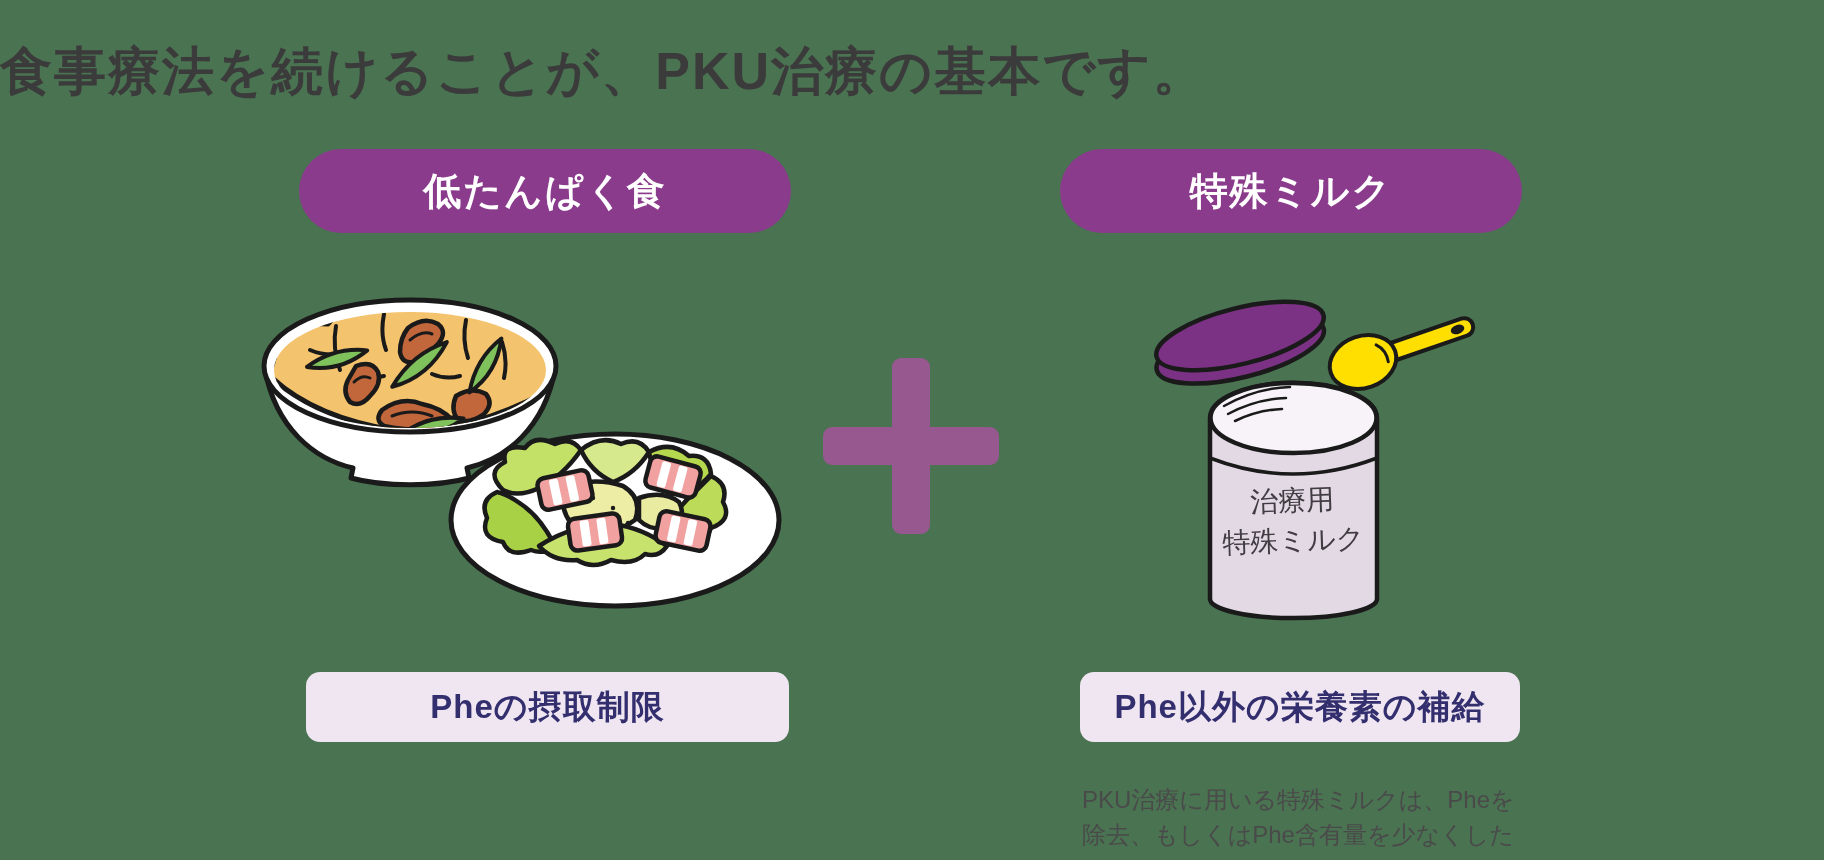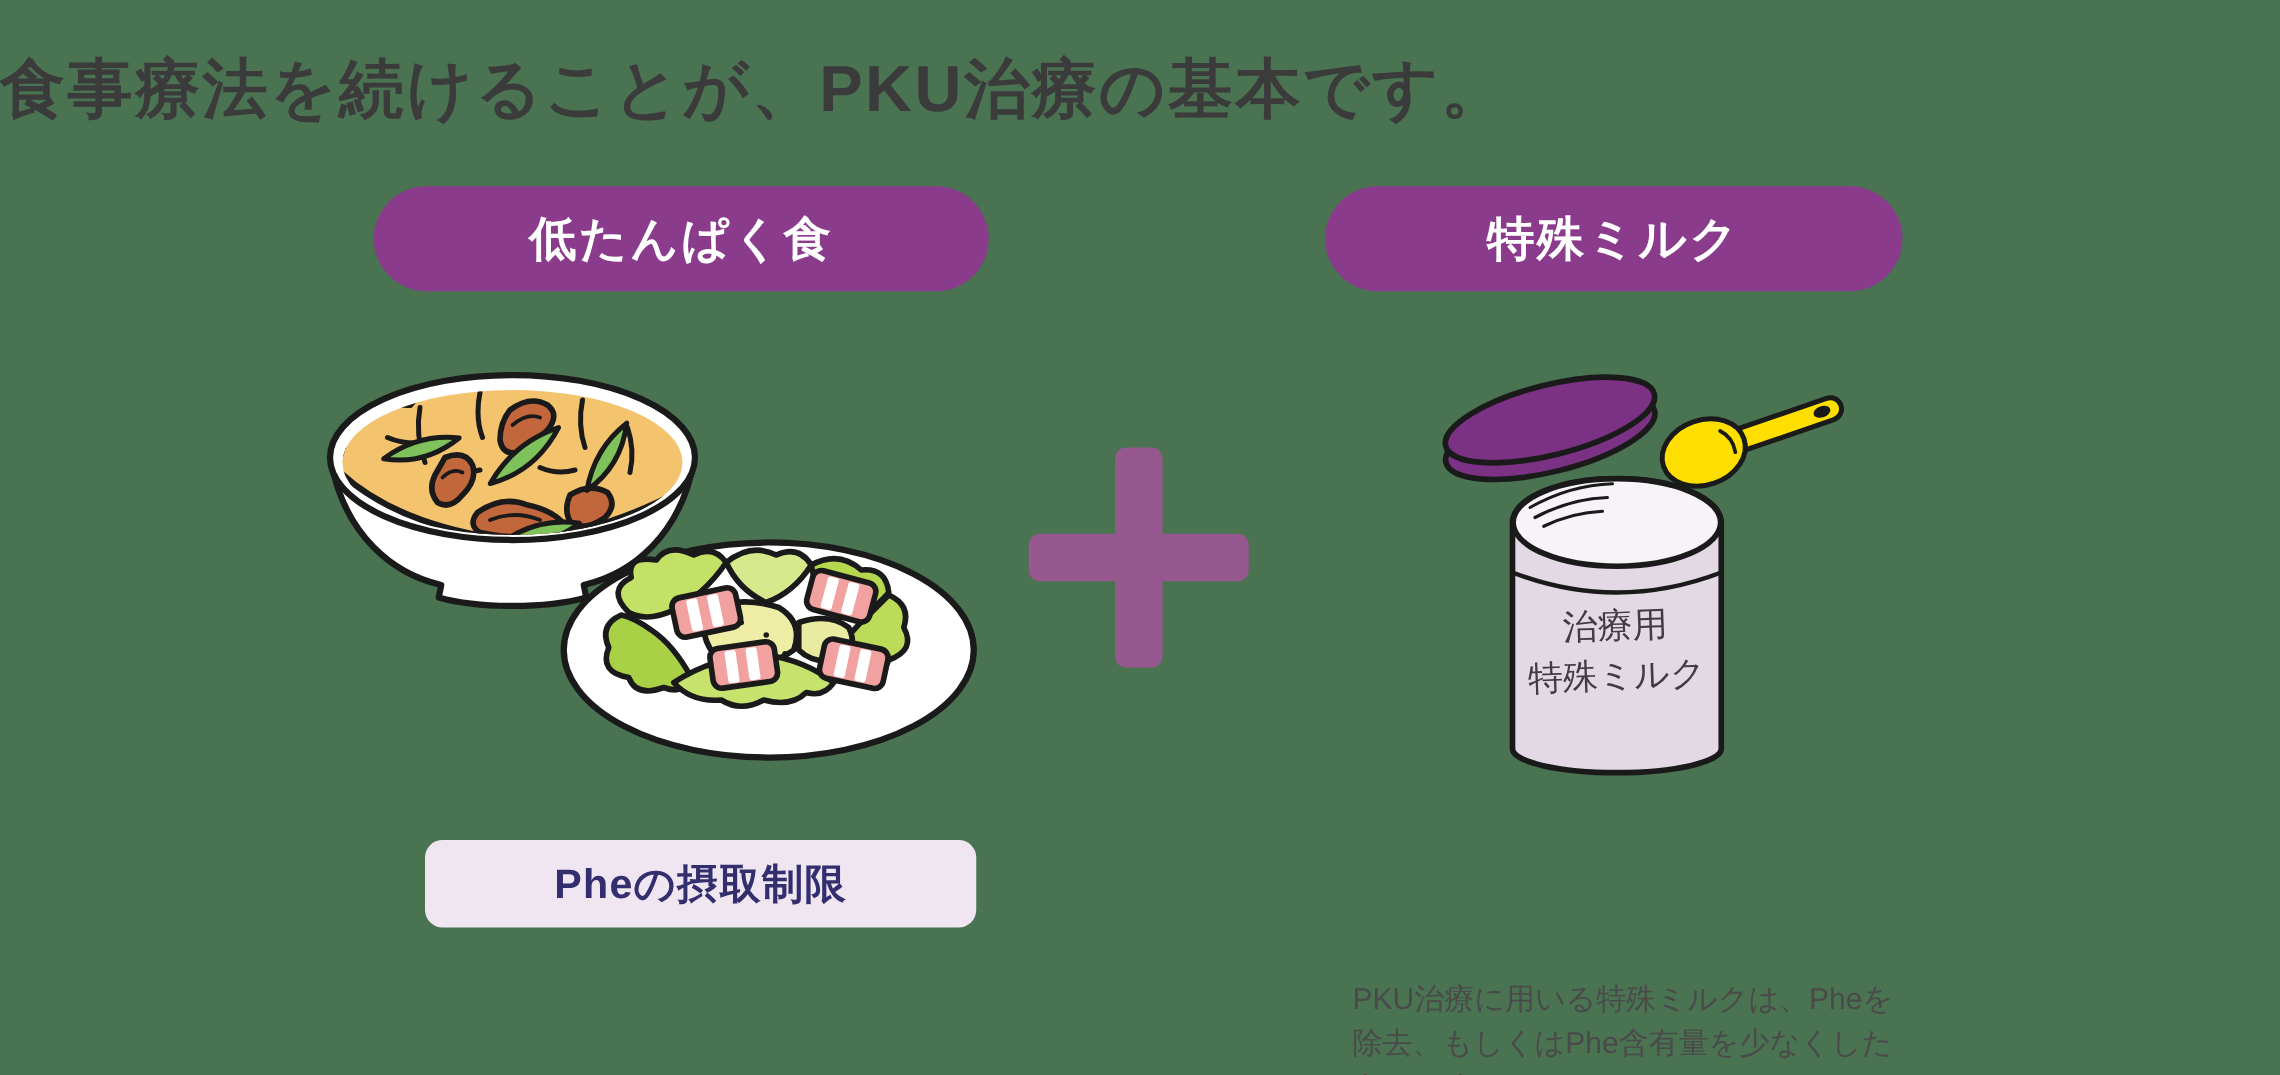--- a/index.html
+++ b/index.html
@@ -15,21 +15,21 @@
   .pill{position:absolute;top:149px;height:84px;border-radius:42px;
     background:var(--badge-purple);color:var(--pill-text-white);
     display:flex;align-items:center;justify-content:center;
     font-size:38px;font-weight:700;letter-spacing:2px;}
   .pill.left{left:299px;width:492px;}
   .pill.right{left:1060px;width:462px;}
   .label-box{position:absolute;top:672px;height:70px;border-radius:14px;
     background:var(--label-box-bg);color:var(--label-text-indigo);
     display:flex;align-items:center;justify-content:center;
     font-size:33px;font-weight:700;letter-spacing:1px;}
-  .label-box.left{left:340px;width:441px;text-align:center;}
+  .label-box.left{left:306px;width:483px;text-align:center;}
   .label-box.right{left:1080px;width:440px;}
   .desc{position:absolute;left:1082px;top:758px;width:446px;
     font-size:24px;line-height:35px;color:var(--description-gray);}
   .illu{position:absolute;}
   #plus-svg{left:821px;top:356px;}
   #stew-svg{left:256px;top:278px;}
   #salad-svg{left:443px;top:428px;}
   #can-svg{left:1140px;top:282px;}
 </style>
 </head>
@@ -171,16 +171,17 @@
       <path d="M 95,139 Q 118,128 142,127"></path>
     </g>
     <path d="M 70,176 Q 153,208 237,176" fill="none" stroke="#1A1A1A" stroke-width="3.5"></path>
     <g font-family="Liberation Sans, sans-serif" fill="#403C42" text-anchor="middle" transform="rotate(-2 153 245)">
       <text x="153" y="228" font-size="28">治療用</text>
       <text x="153" y="268" font-size="28">特殊ミルク</text>
     </g>
   </svg>
 
   <div class="label-box left">Pheの摂取制限</div>
+  <div class="label-box right">Phe以外の栄養素の補給</div>
 
   <p class="desc">PKU治療に用いる特殊ミルクは、Pheを除去、もしくはPhe含有量を少なくしたものです。</p>
 
 </div>
 
 </body></html>

